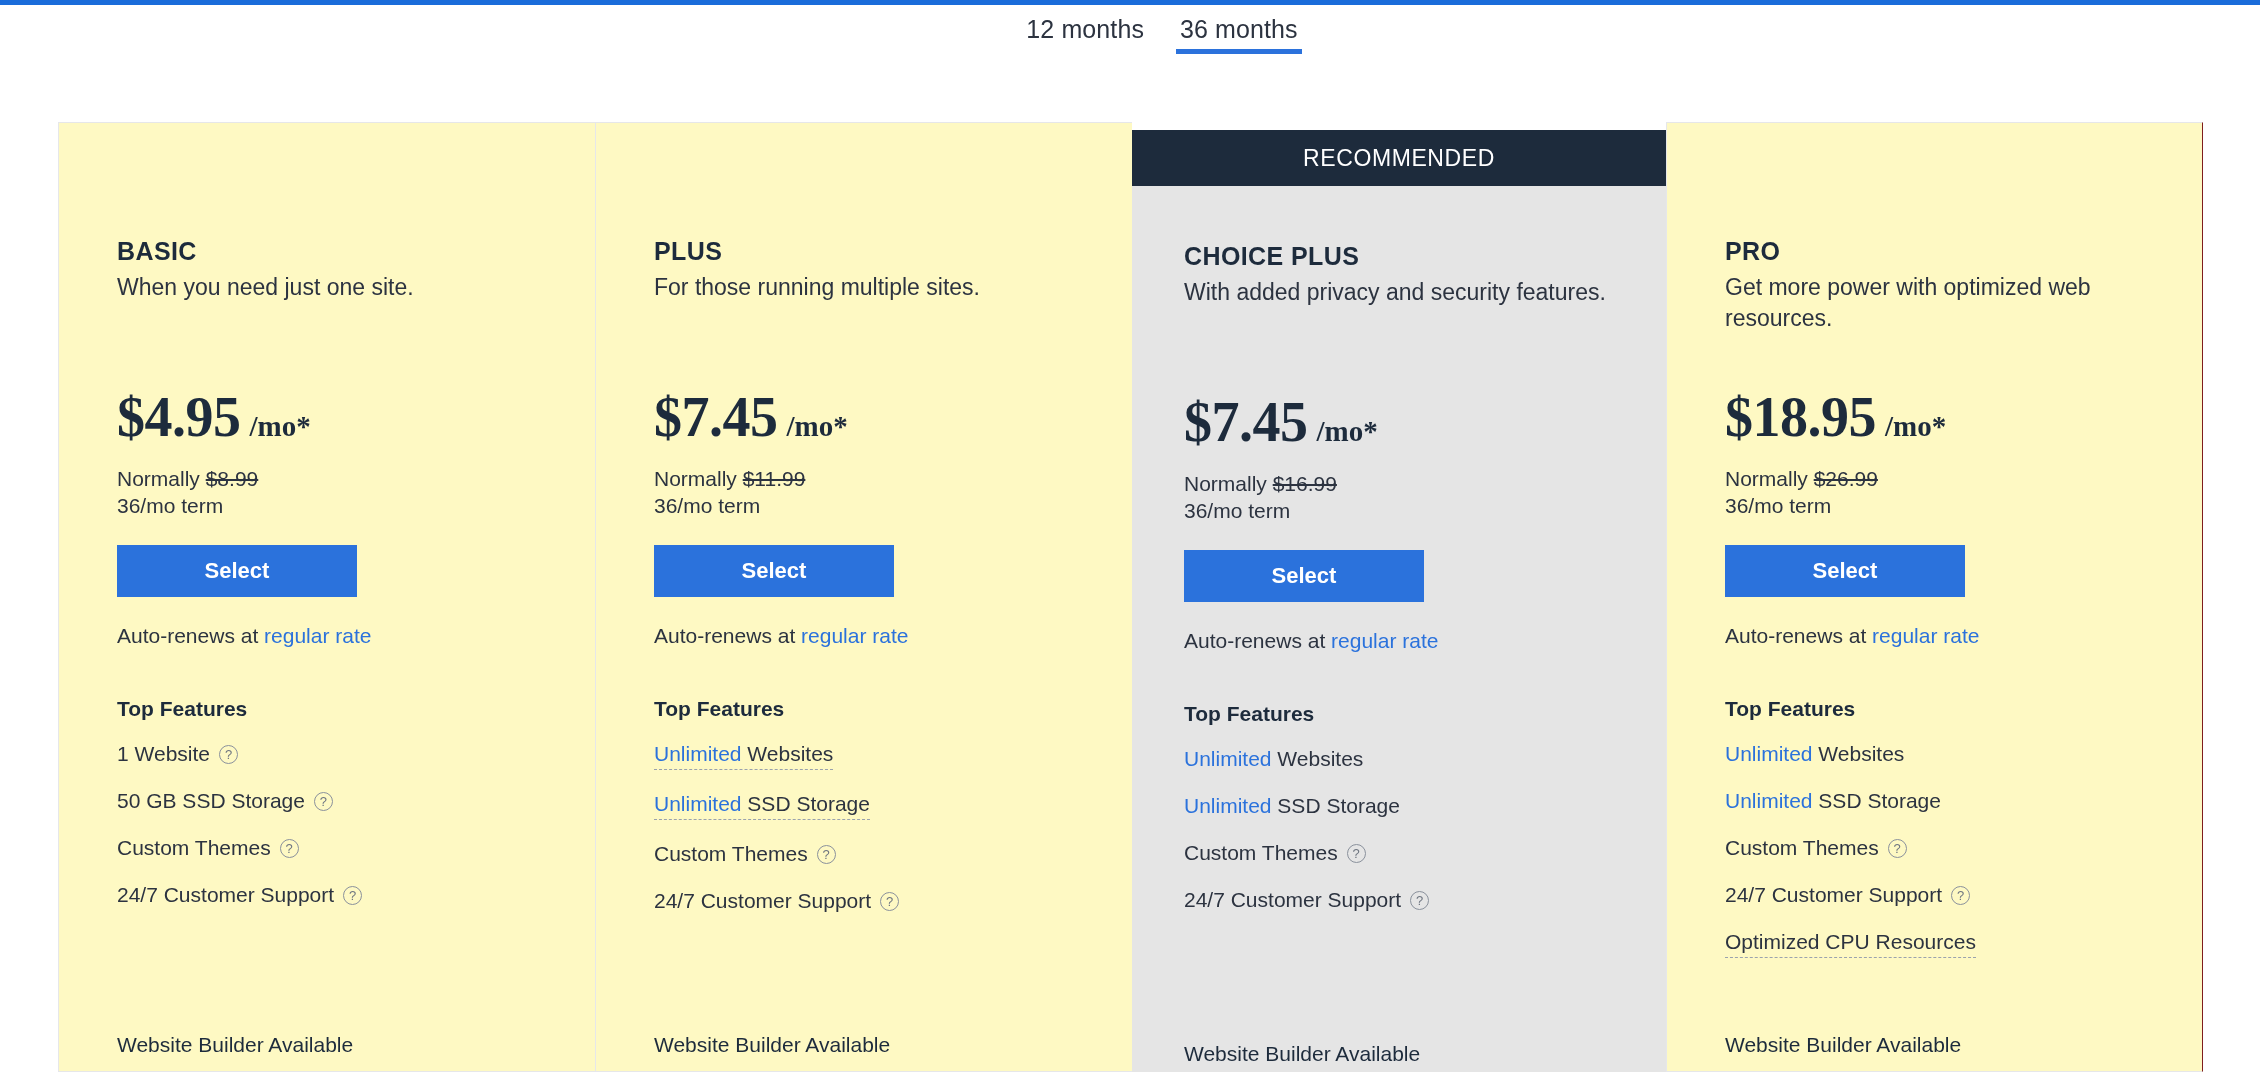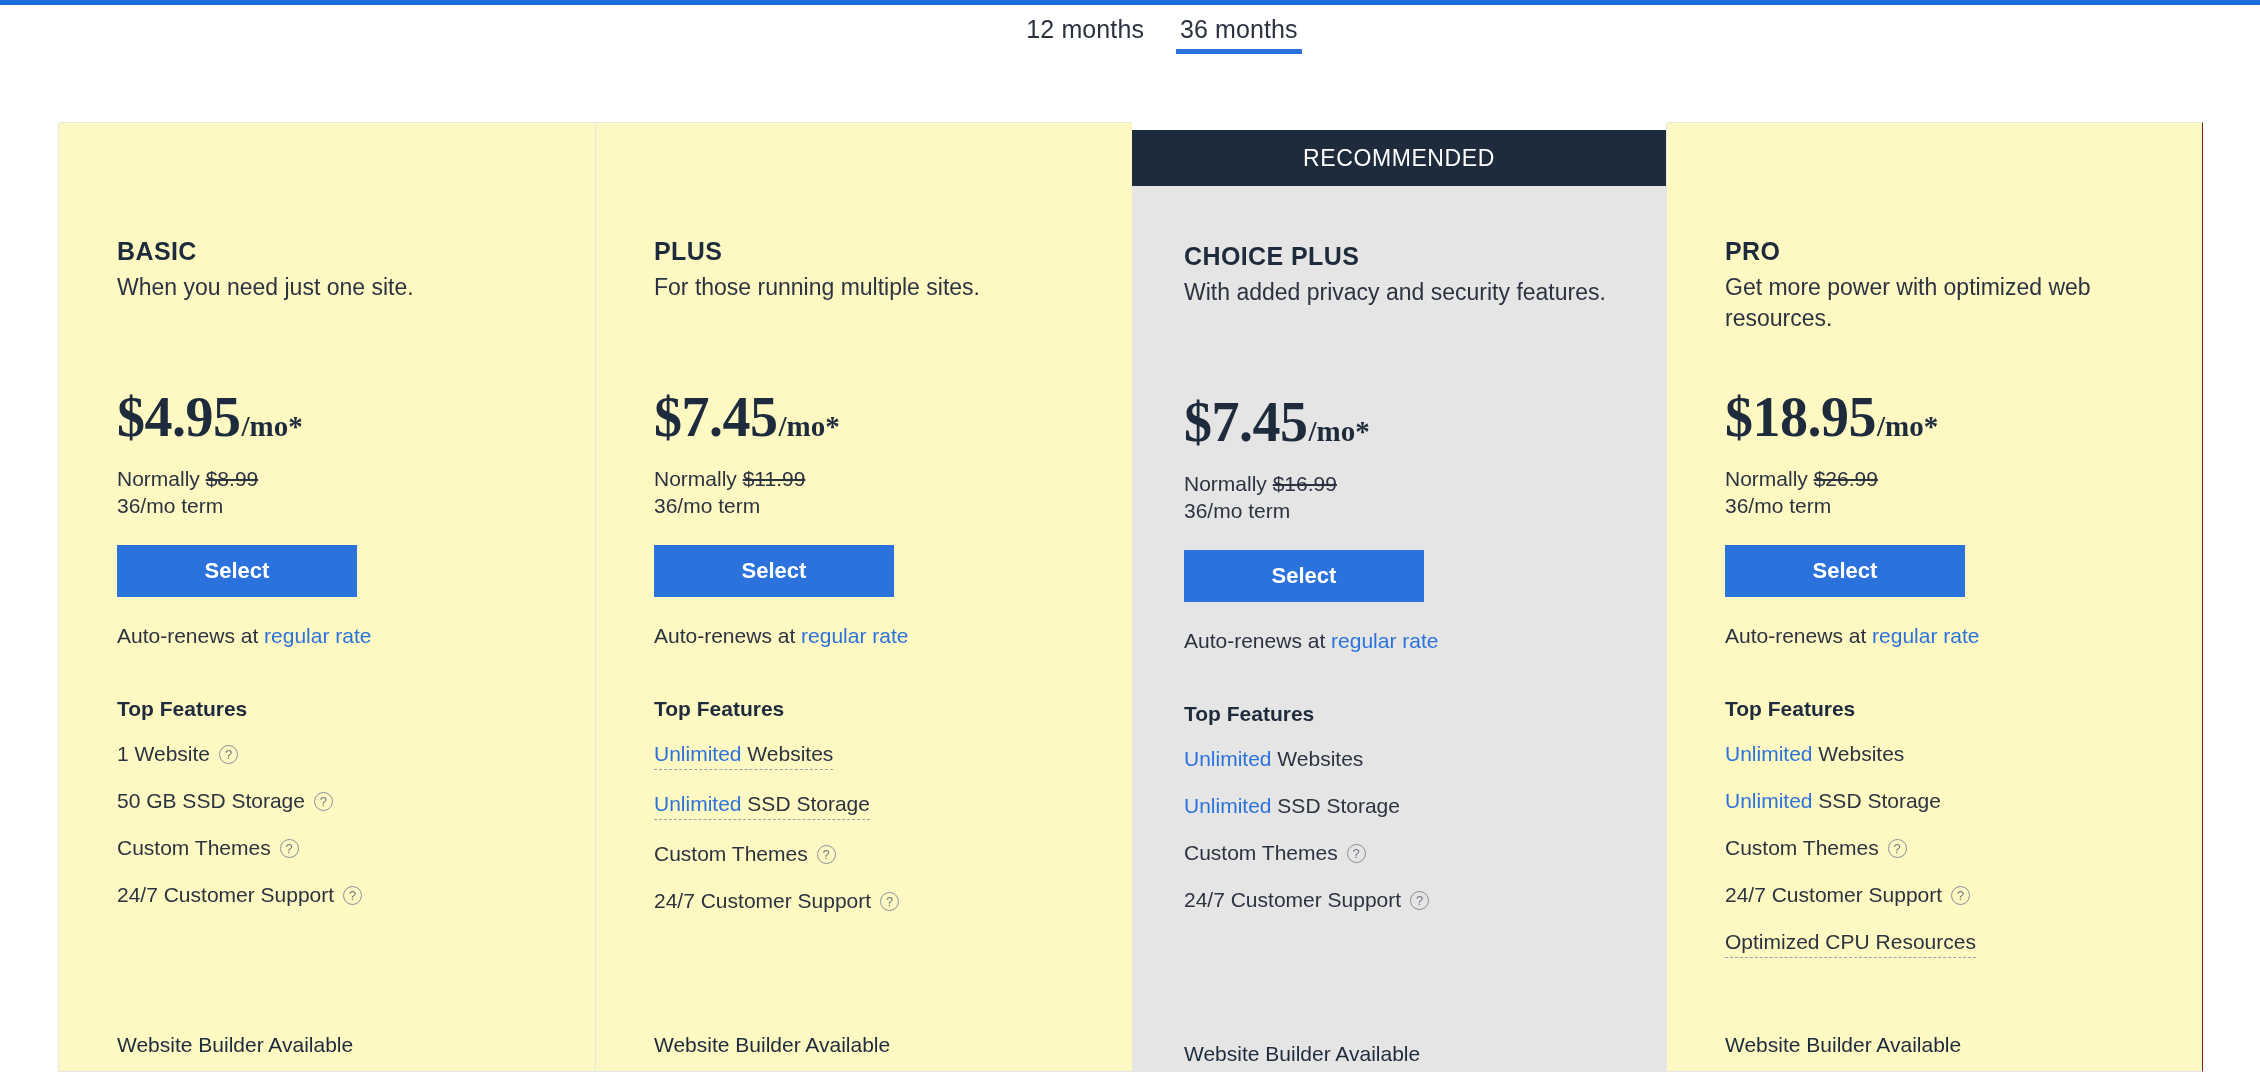--- a/index.html
+++ b/index.html
@@ -123,20 +123,21 @@
   .price-block { margin-top: 54px; }
   .price {
     font-family: "Liberation Serif", serif;
     font-size: 56px;
     font-weight: bold;
     color: #1d2b3c;
     line-height: 58px;
     letter-spacing: -0.5px;
     display: flex;
     align-items: baseline;
+    gap: 8px;
   }
   .price .per {
     font-family: "Liberation Serif", serif;
     font-size: 29px;
     font-weight: bold;
     letter-spacing: 0;
     margin-left: 1px;
   }
 
   .normally {

